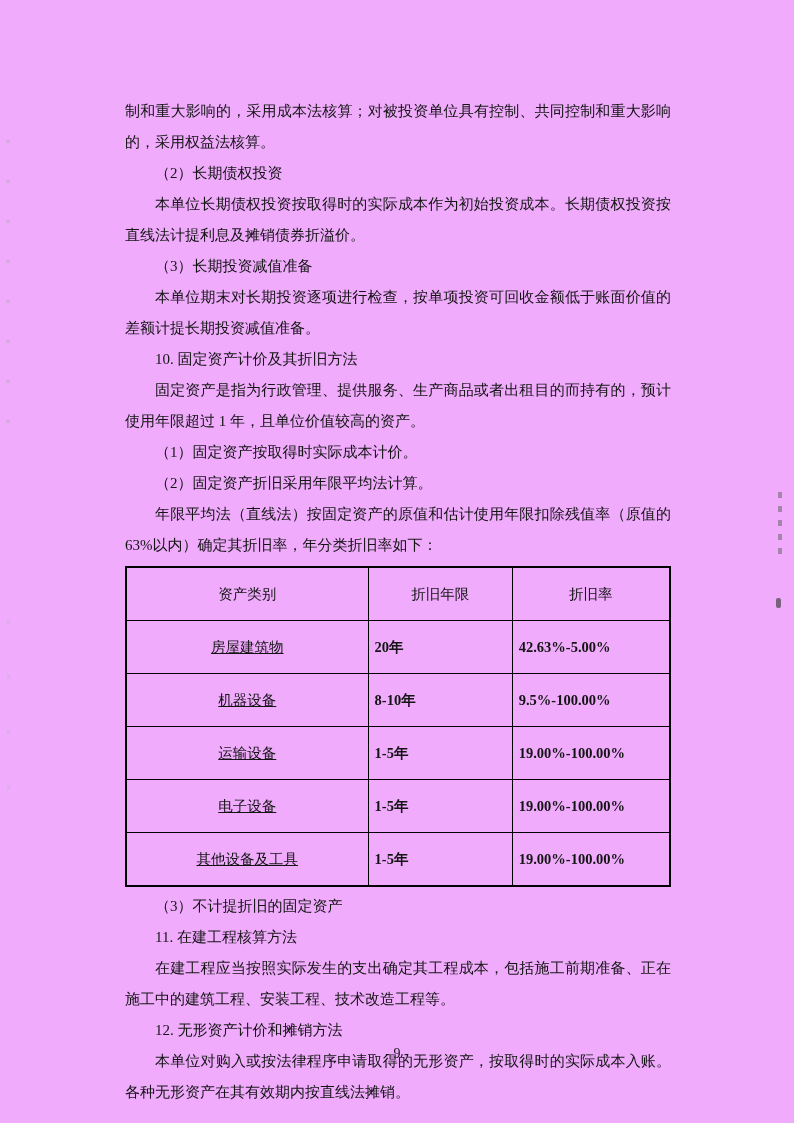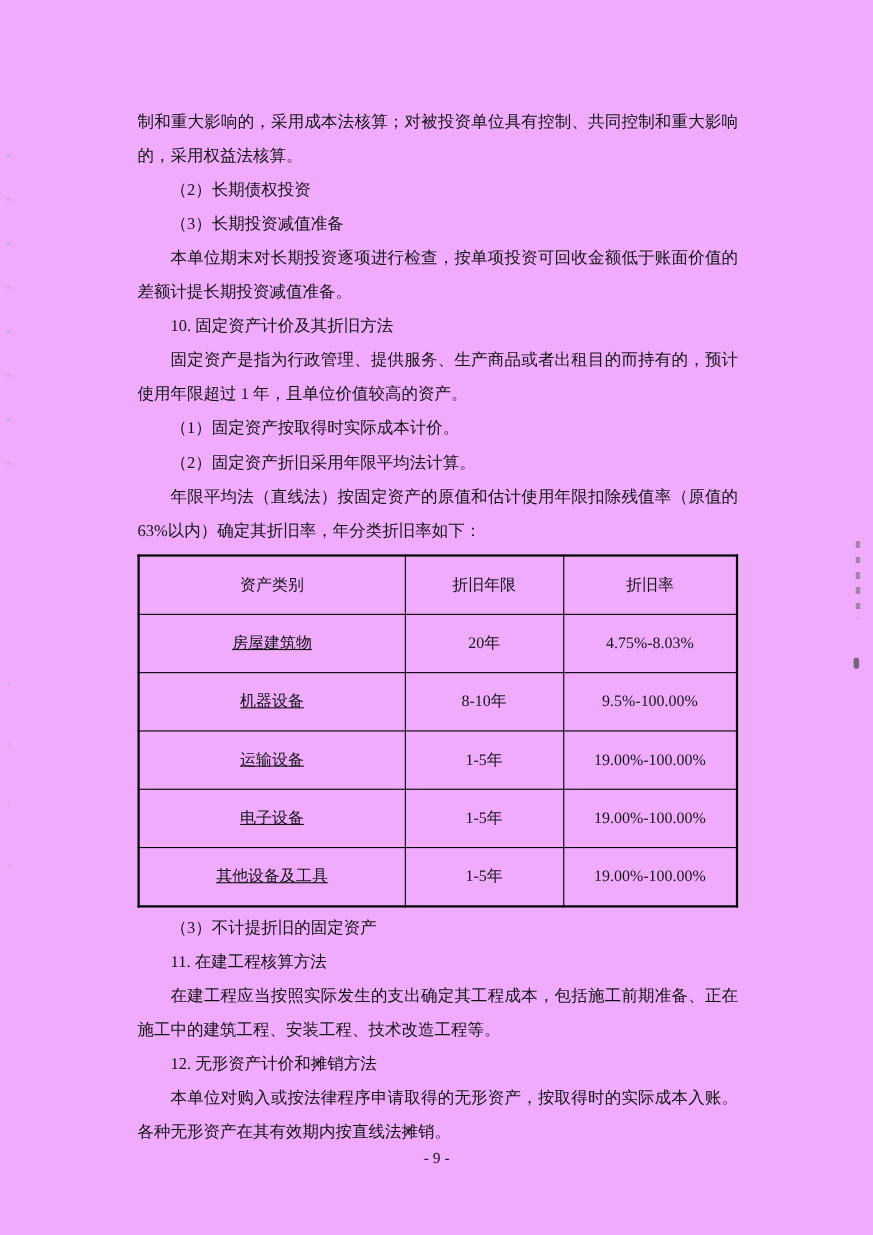--- a/index.html
+++ b/index.html
@@ -34,21 +34,21 @@
     line-height: 20px;
   }
   .dep-table th, .dep-table td {
     border: 1px solid #000;
     padding: 16px 6px;
     height: 23px;
     font-weight: normal;
   }
   .dep-table th { text-align: center; height: 26px; }
   .dep-table td.c-name { text-align: center; text-decoration: underline; }
-  .dep-table td.c-years, .dep-table td.c-rate { text-align: center; }
+  .dep-table td.c-years, .dep-table td.c-rate { text-align: left; font-weight: bold; }
   .col-name  { width: 44.5%; }
   .col-years { width: 26.5%; }
   .col-rate  { width: 29%; }
   .footer {
     position: absolute;
     left: 0;
     width: 100%;
     top: 1046px;
     text-align: center;
     font-size: 14px;
@@ -84,20 +84,21 @@
   <div class="artifact a-left-smudge"></div>
   <div class="artifact a-left-smudge2"></div>
   <div class="artifact a-right-dash"></div>
   <div class="artifact a-right-dot"></div>
 
   <div class="content">
 
     <p class="t flush">制和重大影响的，采用成本法核算；对被投资单位具有控制、共同控制和重大影响的，采用权益法核算。</p>
 
     <p class="t">（2）长期债权投资</p>
+    <p class="t">本单位长期债权投资按取得时的实际成本作为初始投资成本。长期债权投资按直线法计提利息及摊销债券折溢价。</p>
 
     <p class="t">（3）长期投资减值准备</p>
     <p class="t">本单位期末对长期投资逐项进行检查，按单项投资可回收金额低于账面价值的差额计提长期投资减值准备。</p>
 
     <p class="t heading">10. 固定资产计价及其折旧方法</p>
     <p class="t">固定资产是指为行政管理、提供服务、生产商品或者出租目的而持有的，预计使用年限超过 1 年，且单位价值较高的资产。</p>
     <p class="t">（1）固定资产按取得时实际成本计价。</p>
     <p class="t">（2）固定资产折旧采用年限平均法计算。</p>
     <p class="t">年限平均法（直线法）按固定资产的原值和估计使用年限扣除残值率（原值的 63%以内）确定其折旧率，年分类折旧率如下：</p>
 
@@ -111,21 +112,21 @@
         <tr>
           <th>资产类别</th>
           <th>折旧年限</th>
           <th>折旧率</th>
         </tr>
       </thead>
       <tbody>
         <tr>
           <td class="c-name">房屋建筑物</td>
           <td class="c-years">20年</td>
-          <td class="c-rate">4.75%-8.03%</td>
+          <td class="c-rate">42.63%-5.00%</td>
         </tr>
         <tr>
           <td class="c-name">机器设备</td>
           <td class="c-years">8-10年</td>
           <td class="c-rate">9.5%-100.00%</td>
         </tr>
         <tr>
           <td class="c-name">运输设备</td>
           <td class="c-years">1-5年</td>
           <td class="c-rate">19.00%-100.00%</td>

